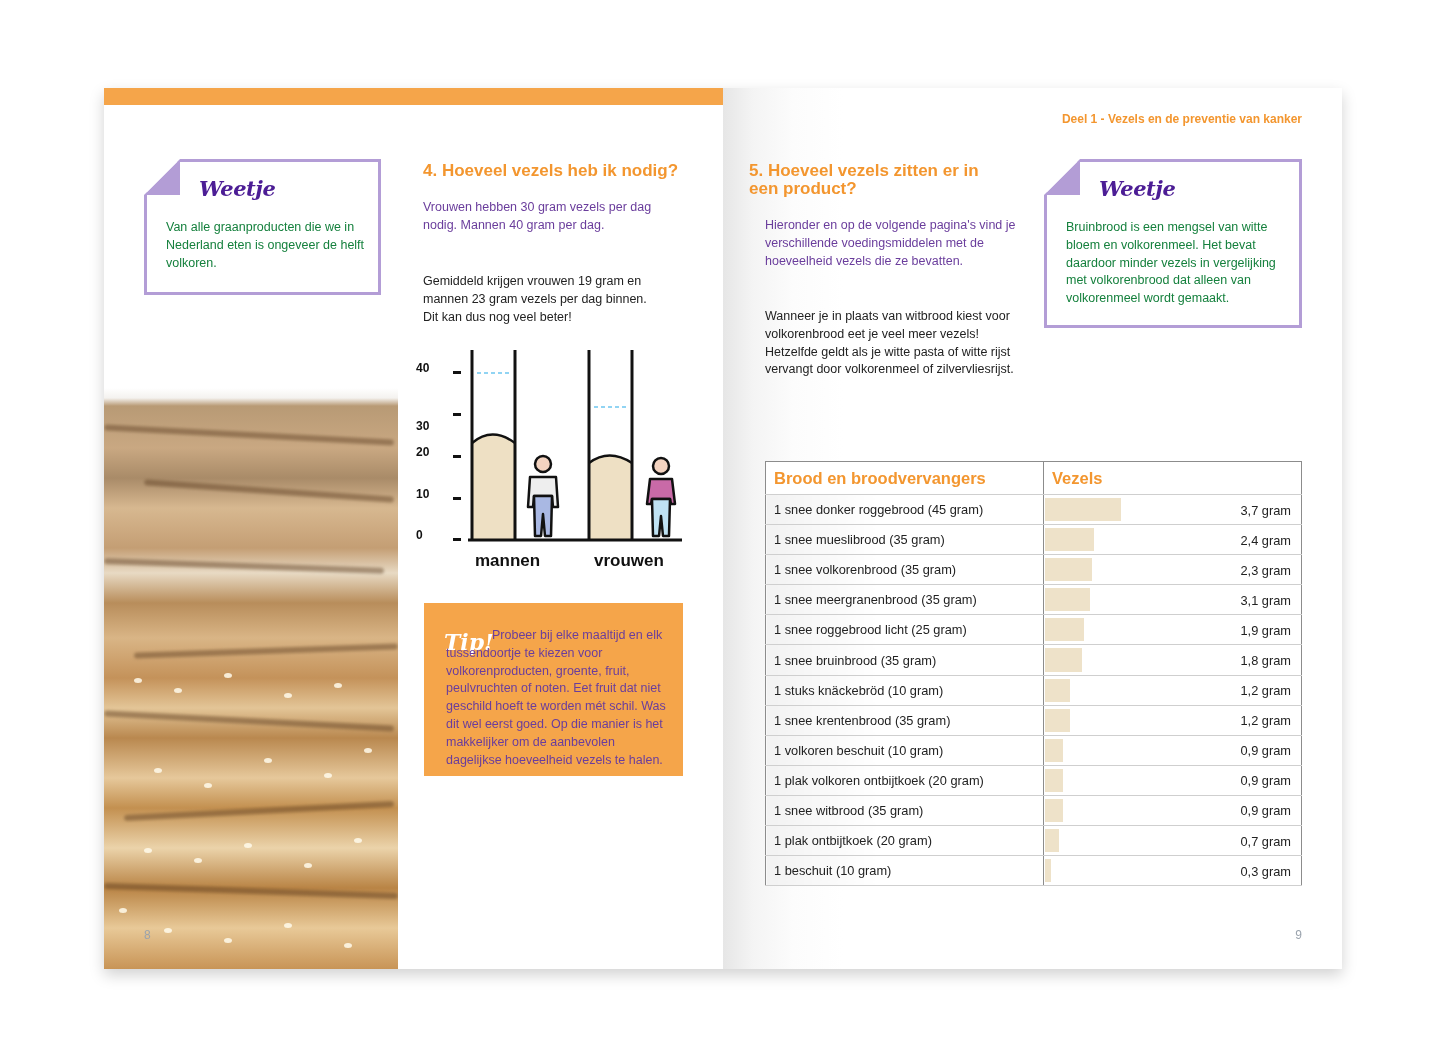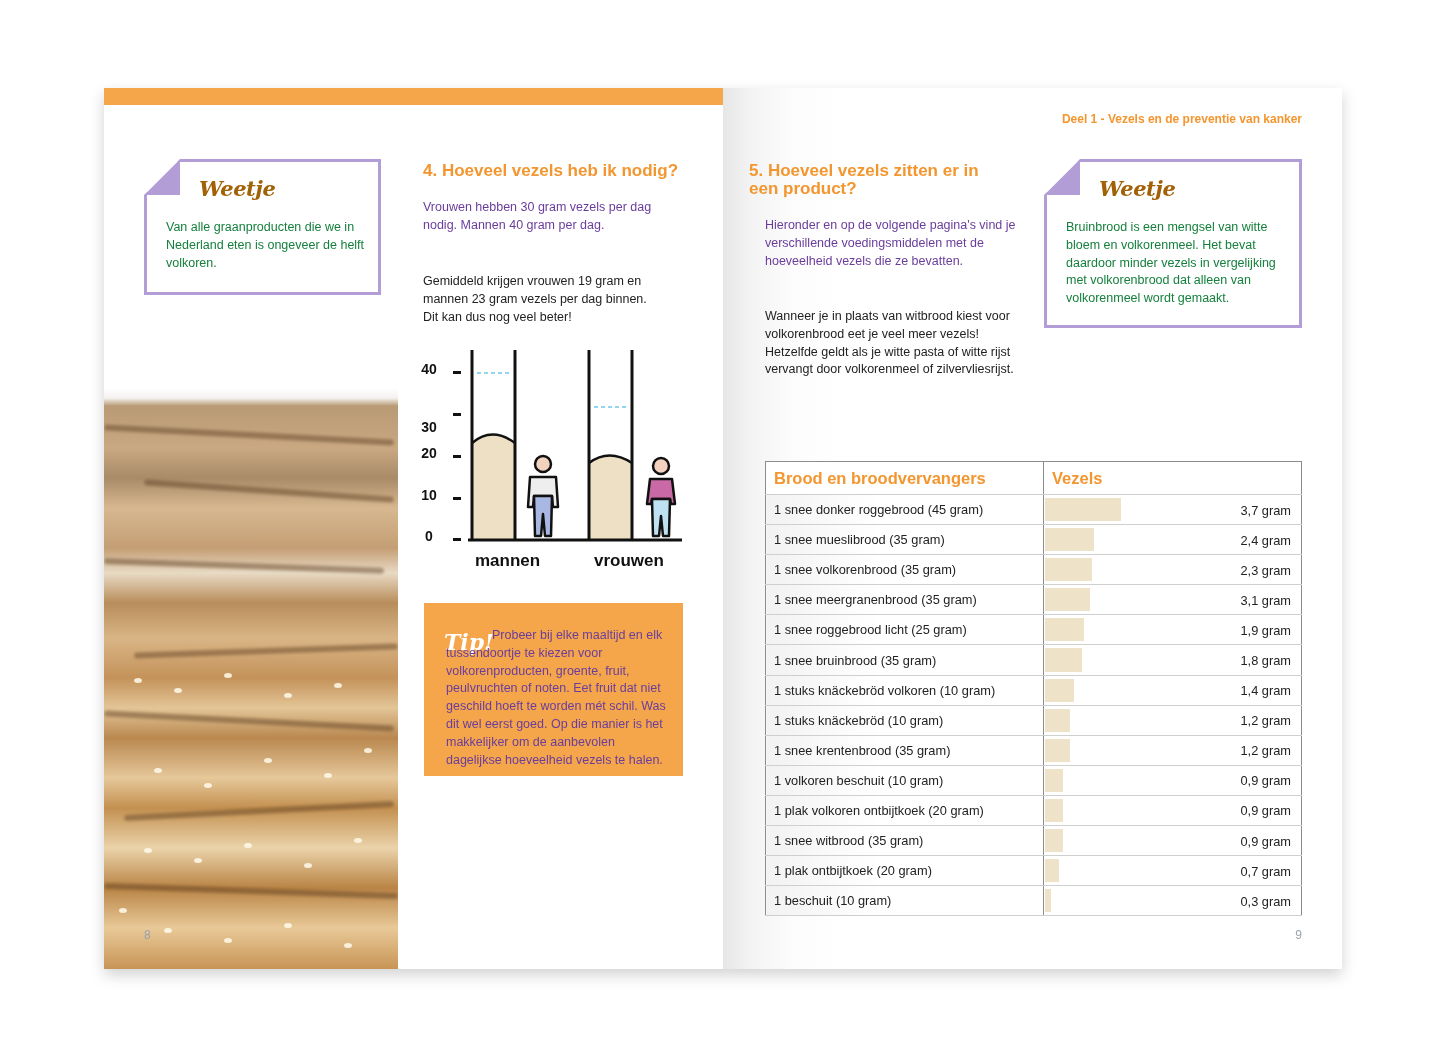--- a/index.html
+++ b/index.html
@@ -21,30 +21,30 @@
         linear-gradient(180deg, #ffffff 0px, #f4f2ef 10px, #b89a75 18px, #c9a882 60px, #a98b68 90px, #d7b890 120px, #c49e74 160px, #e8dac4 185px, #b88d5b 215px, #d9b586 250px, #c4925a 290px, #e3c597 320px, #b9884f 350px, #e6c89b 390px, #c39050 420px, #ebd3aa 460px, #b98445 500px, #e8c998 540px, #c89456 581px); }
     .photo .crack { position: absolute; height: 6px; background: rgba(90,60,30,0.45); border-radius: 3px; filter: blur(1.5px); }
     .photo .sesame { position: absolute; width: 8px; height: 5px; border-radius: 50%; background: rgba(255,250,235,0.85); }
     .page-num { position: absolute; font-size: 12px; color: #9aa3ad; }
 
     
     .weetje { position: absolute; border: 3px solid #b39dd6; background: #fff; }
     .weetje .corner { position: absolute; left: -3px; top: -3px; width: 36px; height: 36px; }
     .weetje .corner svg { display: block; }
     .weetje-title { position: absolute; font-family: "DejaVu Serif", serif; font-style: italic; font-weight: bold;
-      color: #a16207; font-size: 21px; letter-spacing: -0.5px; }
+      color: #4c1d95; font-size: 21px; letter-spacing: -0.5px; }
     .weetje-text { position: absolute; font-size: 12.5px; line-height: 17.8px; color: #15803d; }
 
     h2.section { position: absolute; color: #f3962f; font-weight: bold; font-size: 17px; line-height: 18px; }
     .intro { position: absolute; color: #6a3d9c; font-size: 12.5px; line-height: 17.8px; }
     .body-text { position: absolute; color: #222; font-size: 12.5px; line-height: 17.8px; margin-top: 20px; }
 
     
     .chart { position: absolute; left: 312px; top: 258px; width: 270px; height: 235px; }
-    .chart .ytick { position: absolute; font-weight: bold; font-size: 14px; color: #111; width: 26px; text-align: center; }
+    .chart .ytick { position: absolute; font-weight: bold; font-size: 12px; color: #111; width: 26px; text-align: left; }
     .chart .tickmark { position: absolute; width: 8px; height: 3px; background: #111; }
     .chart .xlabel { position: absolute; font-weight: bold; font-size: 17px; color: #111; }
 
     
     .tip { position: absolute; left: 320px; top: 515px; width: 259px; height: 173px; background: #f5a54a; }
     .tip-badge { position: absolute; left: 20px; top: 26px; font-family: "DejaVu Serif", serif; font-style: italic; font-weight: bold;
       color: #ffffff; font-size: 22px; }
     .tip-text { position: absolute; left: 22px; top: 24px; width: 225px; color: #6a3d9c; font-size: 12.5px; line-height: 17.8px; text-indent: 46px; }
 
     .running-head { position: absolute; right: 40px; top: 24px; color: #f3962f; font-weight: bold; font-size: 12px; }
@@ -228,27 +228,20 @@
             </td>
           </tr>
           <tr>
             <td class="name col1">1 snee bruinbrood (35 gram)</td>
             <td class="val">
               <div class="bar" style="width: 37px;"></div>
               <span class="val-text">1,8 gram</span>
             </td>
           </tr>
           <tr>
-            <td class="name col1">1 stuks knäckebröd volkoren (10 gram)</td>
-            <td class="val">
-              <div class="bar" style="width: 29px;"></div>
-              <span class="val-text">1,4 gram</span>
-            </td>
-          </tr>
-          <tr>
             <td class="name col1">1 stuks knäckebröd (10 gram)</td>
             <td class="val">
               <div class="bar" style="width: 25px;"></div>
               <span class="val-text">1,2 gram</span>
             </td>
           </tr>
           <tr>
             <td class="name col1">1 snee krentenbrood (35 gram)</td>
             <td class="val">
               <div class="bar" style="width: 25px;"></div>

